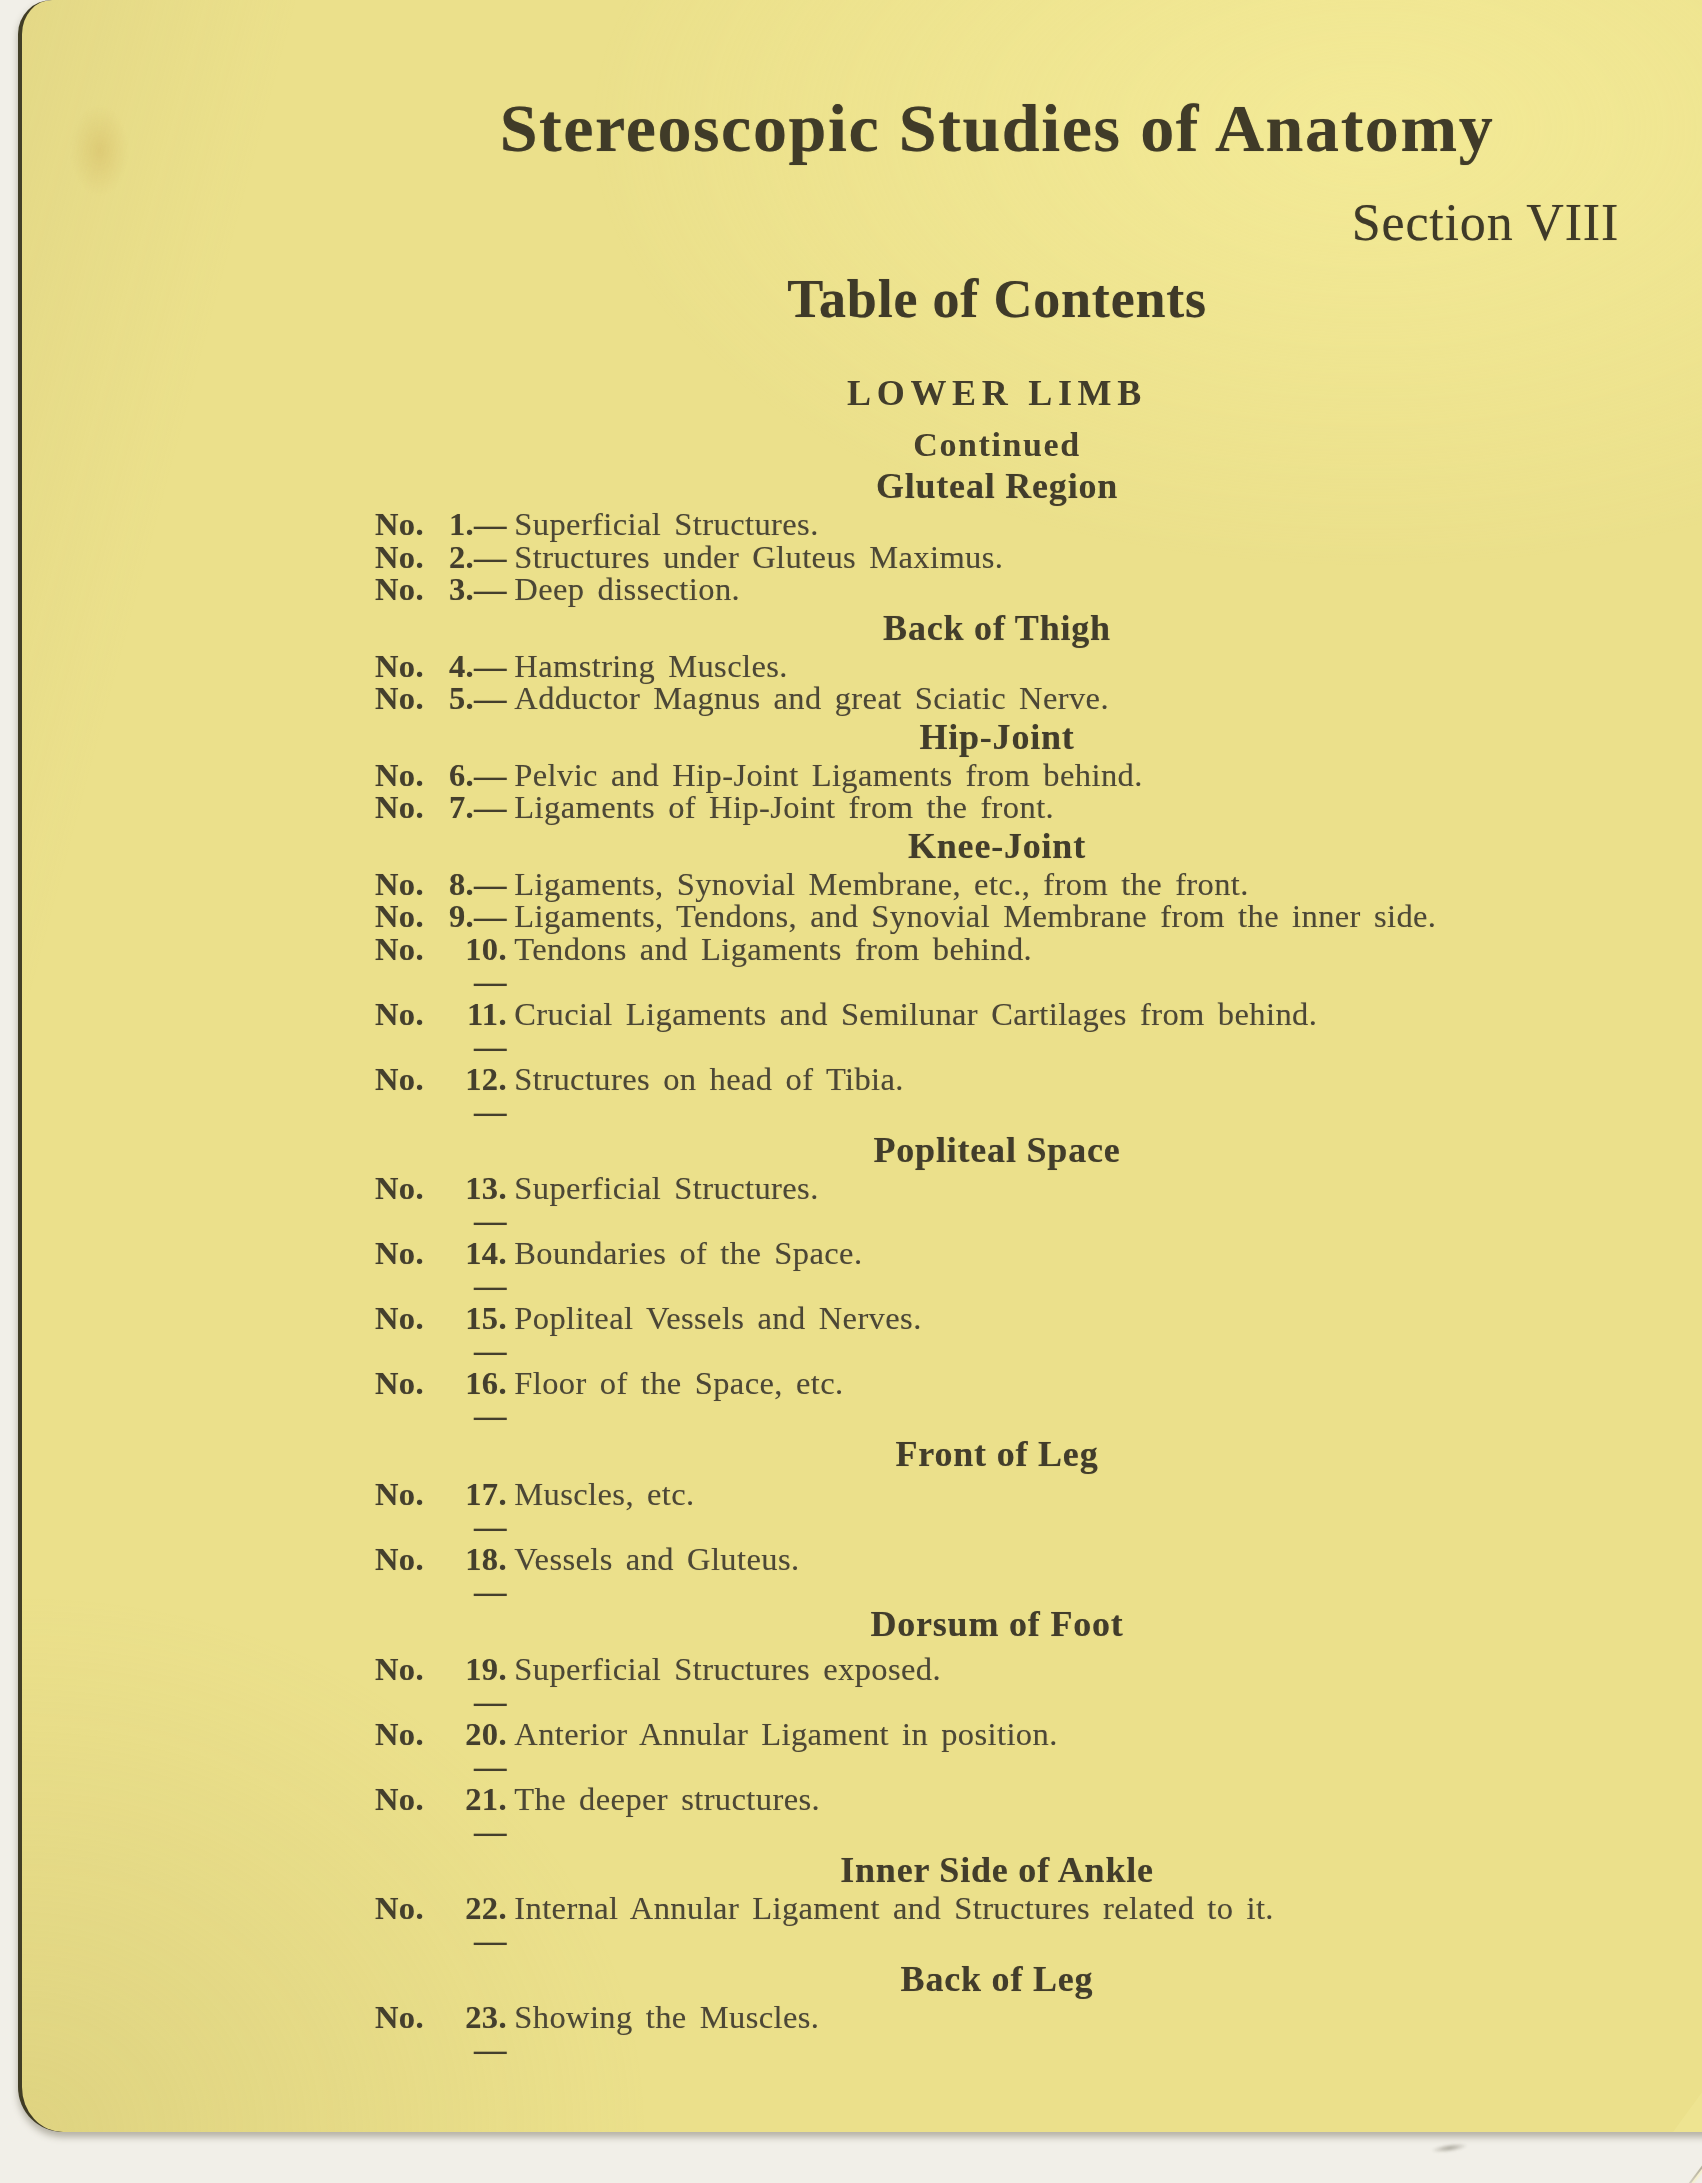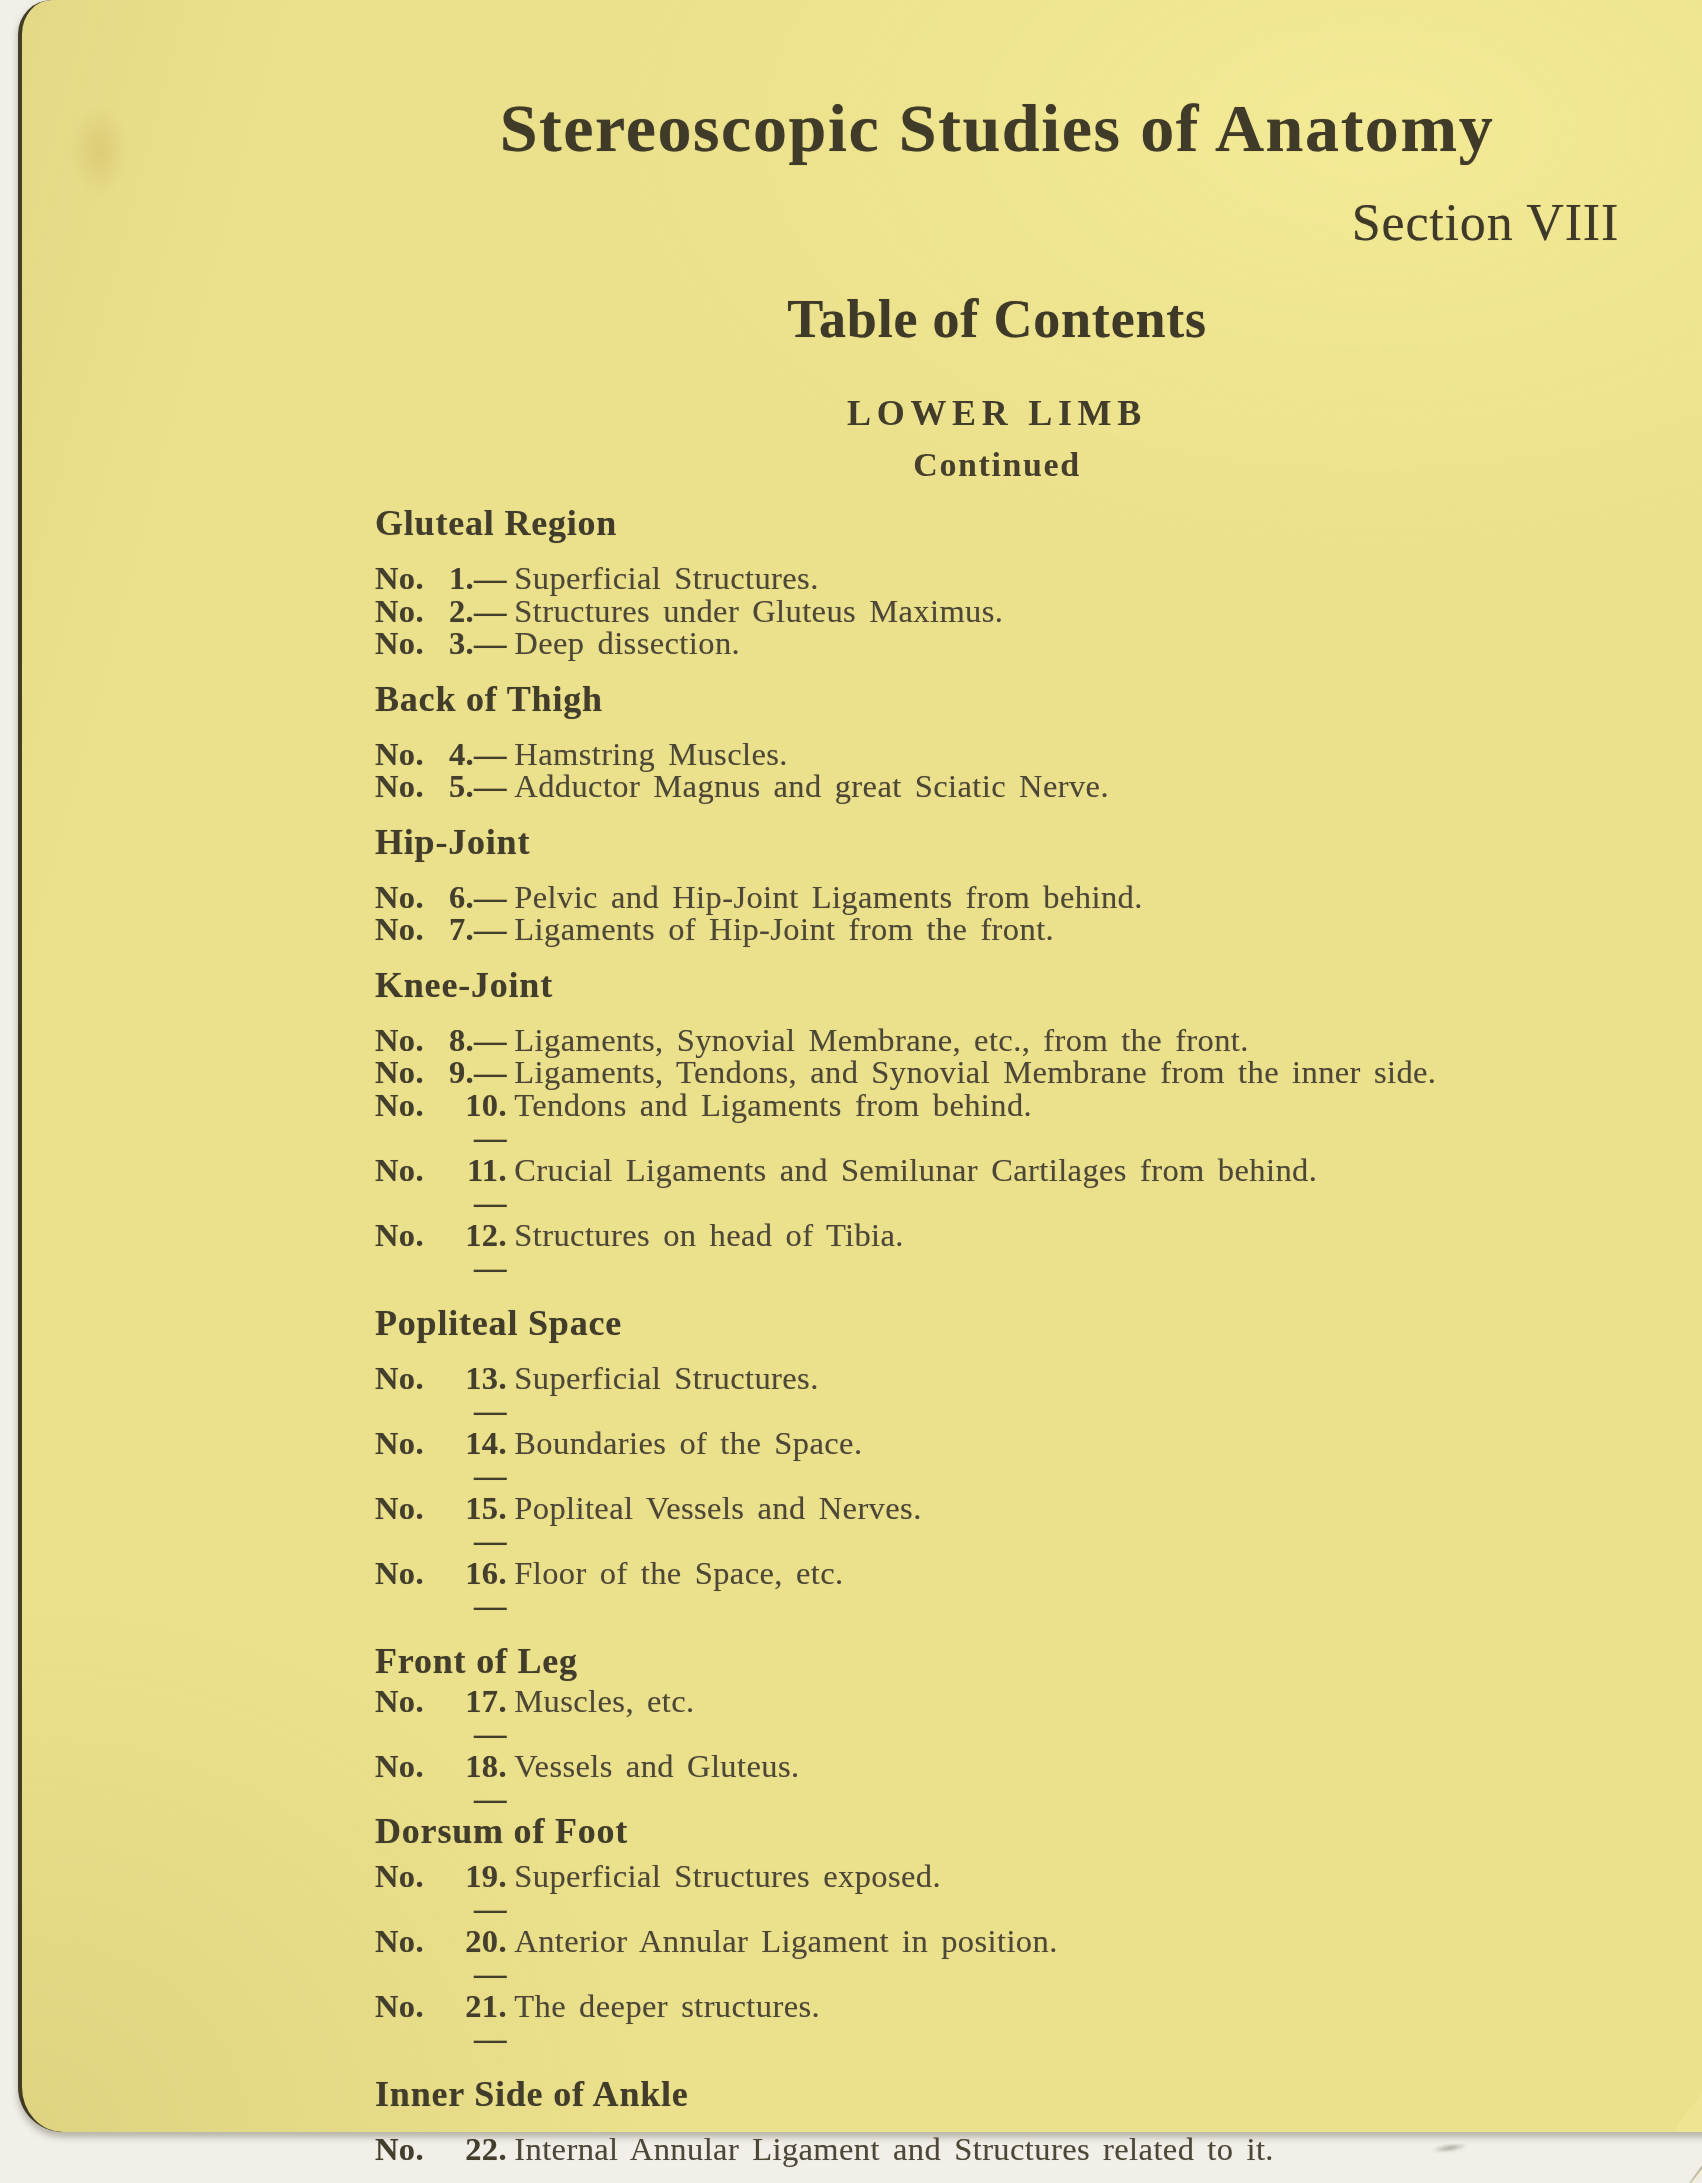--- a/index.html
+++ b/index.html
@@ -26,33 +26,33 @@
   }
   .page-title{
     margin:0;font-size:68px;line-height:75px;font-weight:bold;text-align:center;
     letter-spacing:1.6px;color:#403b28;text-shadow:0 0 0.8px rgba(64,59,40,0.55);
   }
   .section-no{
     margin:28px 0 0;font-size:52px;line-height:57px;font-weight:normal;text-align:right;
     letter-spacing:0.8px;color:#3f3a28;text-shadow:0 0 0.8px rgba(64,59,40,0.5);
   }
   .toc-title{
-    margin:39px 0 0;font-size:54px;line-height:58px;font-weight:bold;text-align:center;
+    margin:19px 0 0;font-size:54px;line-height:58px;font-weight:bold;text-align:center;
     letter-spacing:0.8px;color:#3f3a28;text-shadow:0 0 0.8px rgba(64,59,40,0.5);
   }
   .part-heading{
     margin:47px 0 13px;font-size:36px;line-height:37px;font-weight:bold;text-align:center;
     letter-spacing:5.7px;color:#423d2b;
   }
   .part-note{
     margin:0;font-size:34px;line-height:39px;font-weight:bold;
     text-align:center;letter-spacing:1.6px;color:#453f2c;
   }
   .region-heading{
-    margin:18px 0;font-size:36px;line-height:42px;font-weight:bold;
+    margin:1px 0;font-size:36px;line-height:42px;font-weight:bold;text-align:center;
     letter-spacing:0.8px;color:#423d2b;text-shadow:0 0 0.8px rgba(66,61,43,0.4);
   }
   .region-dorsum .region-heading{margin-top:-4.9px;margin-bottom:8.1px;}
   .region-front .region-heading{margin-bottom:3.2px;}
   .entry{
     display:flex;font-size:32.5px;line-height:32.5px;
     word-spacing:0.14em;letter-spacing:0.4px;color:#4c4736;
     text-shadow:0 0 0.8px rgba(76,71,54,0.35);
   }
   .entry .no{flex:none;width:62px;font-weight:bold;color:#443f2d;}

